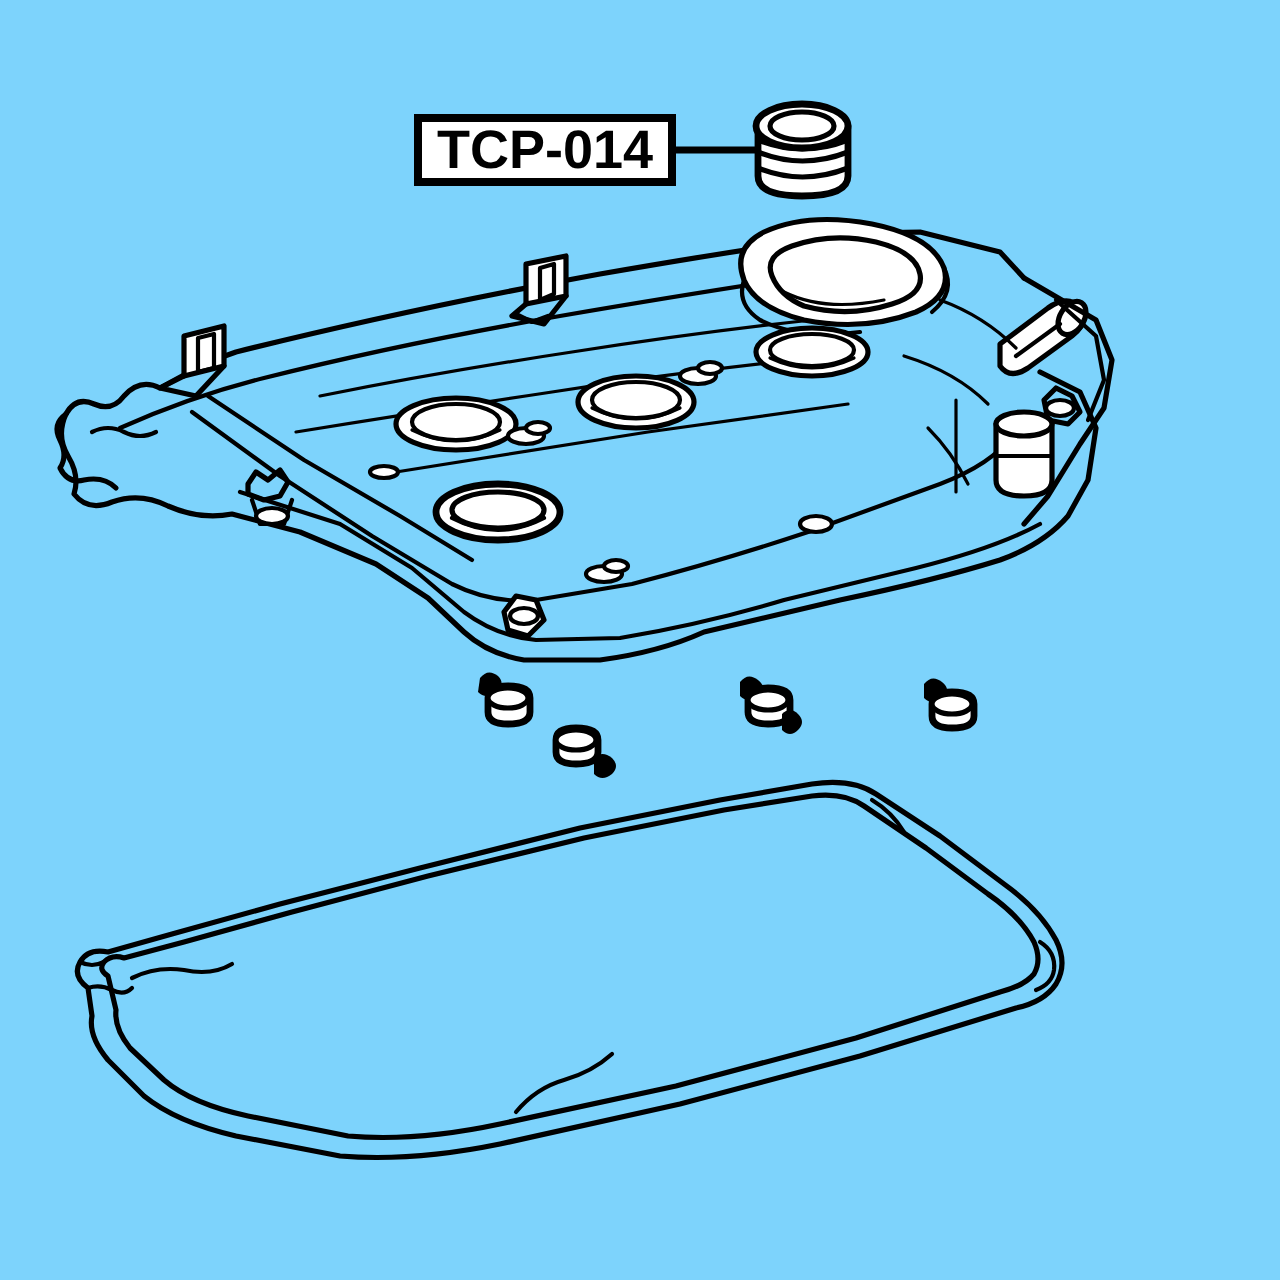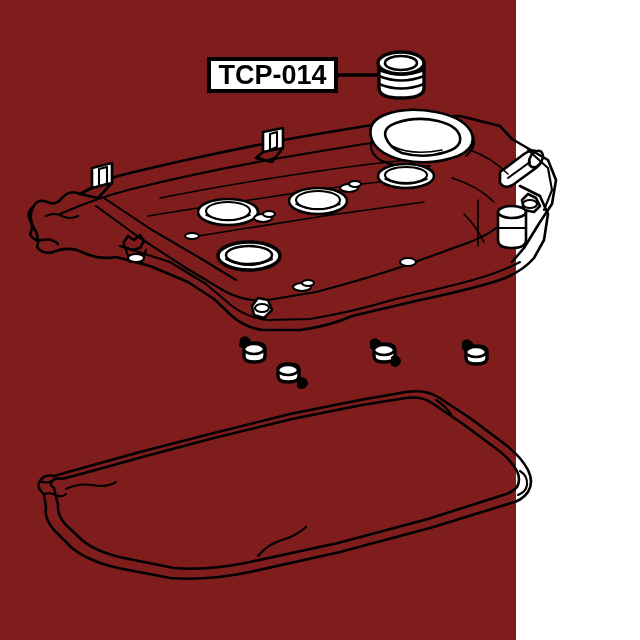--- a/index.html
+++ b/index.html
@@ -3,22 +3,22 @@
 <meta charset="utf-8">
 <style>
   html,body{margin:0;padding:0;background:#fff;}
   body{
     width:640px;height:640px;
     font-family:"Liberation Sans", sans-serif;
     overflow:hidden;
     position:relative;
   }
   #diagram-root{
-    position:absolute;left:0;top:0;width:516px;height:640px;
-    background:#7f1d1d;
+    position:absolute;left:0;top:0;width:640px;height:640px;
+    background:#7dd3fc;
   }
   svg#drawing{display:block;width:640px;height:640px;}
   .ln{fill:none;stroke:#000;stroke-linecap:round;stroke-linejoin:round;}
   .w1{stroke-width:1.6;}
   .w15{stroke-width:2.1;}
   .w2{stroke-width:2.6;}
   .w3{stroke-width:3.4;}
   .solid{fill:#000;stroke:none;}
   .wht{fill:#fff;}
 </style>

